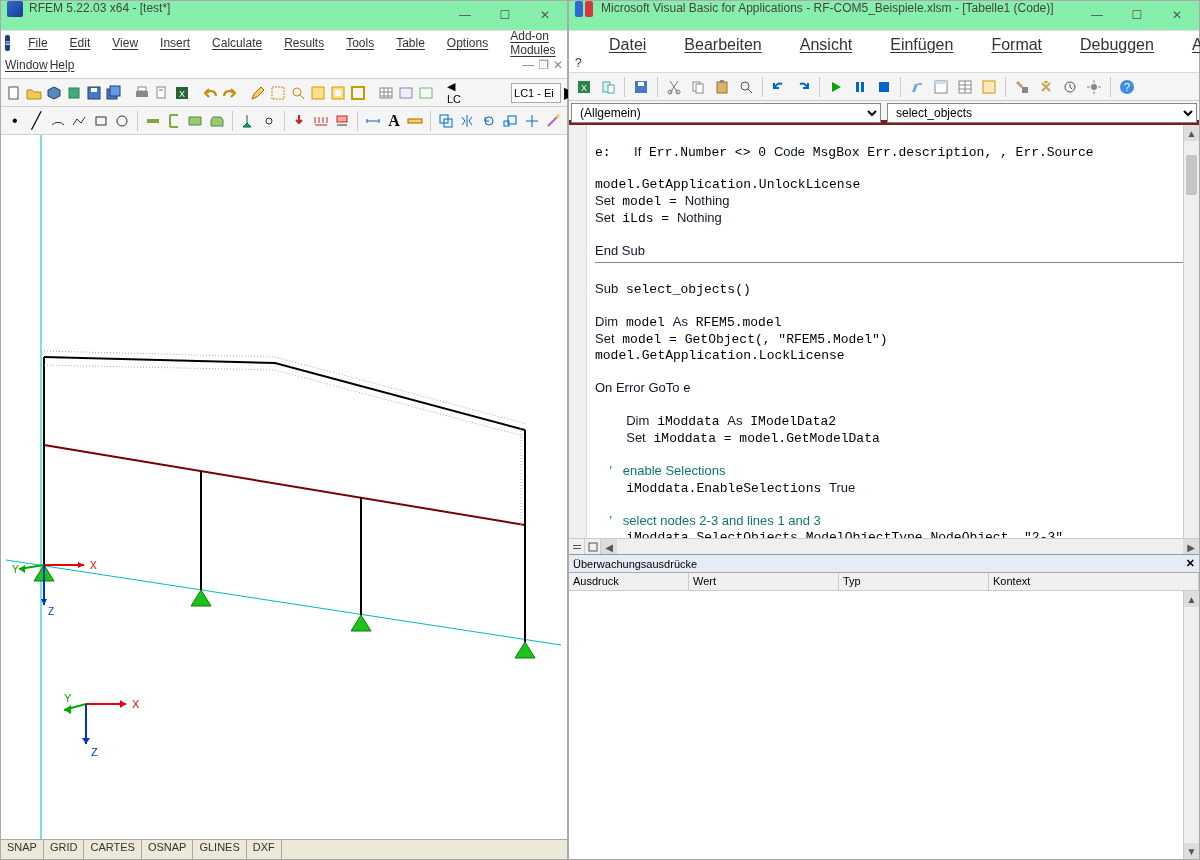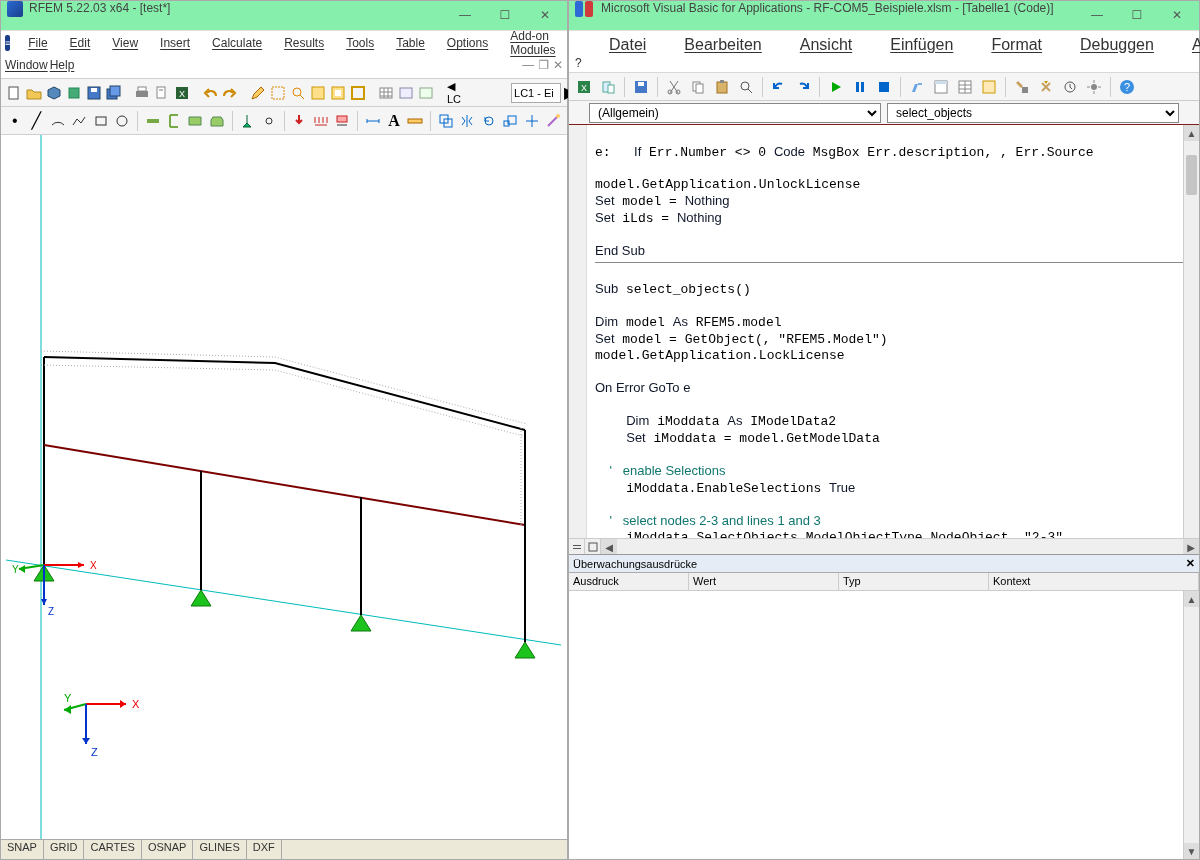--- a/index.html
+++ b/index.html
@@ -33,21 +33,21 @@
     background-size: 18px 18px; background-position: 9px 9px;}
   .subwin-ctrls{ position:absolute; top:4px; right:6px; display:flex; gap:4px; color:#888; font-size:12px;}
   .axis-indicator{ position:absolute; left:60px; bottom:80px;}
   .status-tabs{ height:20px; display:flex; background:#ece9d8; border-top:1px solid #aaa;}
   .status-tabs .st{ padding:1px 6px; font-size:11px; border-right:1px solid #aaa; color:#333;}
 
   
   .menubar-vba{ height:22px; display:flex; align-items:flex-start; padding:2px 6px; gap:18px; font-size:16px; color:#333;}
   .menubar-vba2{ height:20px; display:flex; align-items:center; padding:0 6px; font-size:12px; color:#333; border-bottom:1px solid #d8d8d8;}
   .toolbar-vba{ height:28px; display:flex; align-items:center; padding:2px 4px; gap:2px; border-bottom:1px solid #ccc; background:#f5f5f5;}
-  .combo-row{ height:24px; display:flex; gap:6px; padding:2px 20px; border-bottom:1px solid #7f1d1d; background:#f5f5f5;}
+  .combo-row{ height:24px; display:flex; gap:6px; padding:2px 2px; border-bottom:5px solid #7f1d1d; background:#f5f5f5;}
   .combo{ flex:1; height:20px; font-size:12px; border:1px solid #888; background:#fff; padding:0 4px;}
   .code-area{ flex:1; position:relative; background:#fff; overflow:hidden; border-bottom:1px solid #999;}
   .code-gutter{ position:absolute; left:0; top:0; bottom:0; width:18px; background:#f0f0f0; border-right:1px solid #ddd;}
   .code-pre{ position:absolute; left:18px; top:2px; right:0; bottom:0;
     font-family:Consolas,"Courier New",monospace; font-size:13px; line-height:16px;
     white-space:pre; color:#000; padding:4px 8px; overflow:hidden; }
   .kw{ color:#0f172a;} .cm{ color:#0f766e;} .st{ color:#000;}
   .vscroll{ position:absolute; right:0; top:0; bottom:0; width:16px; background:#efefef; border-left:1px solid #ccc;}
   .vscroll .arrow{ height:16px; background:#ddd; display:flex; align-items:center; justify-content:center; font-size:10px; color:#555;}
   .vscroll .thumb{ position:absolute; left:2px; right:2px; top:30px; height:40px; background:#c5c5c5; border-radius:2px;}

